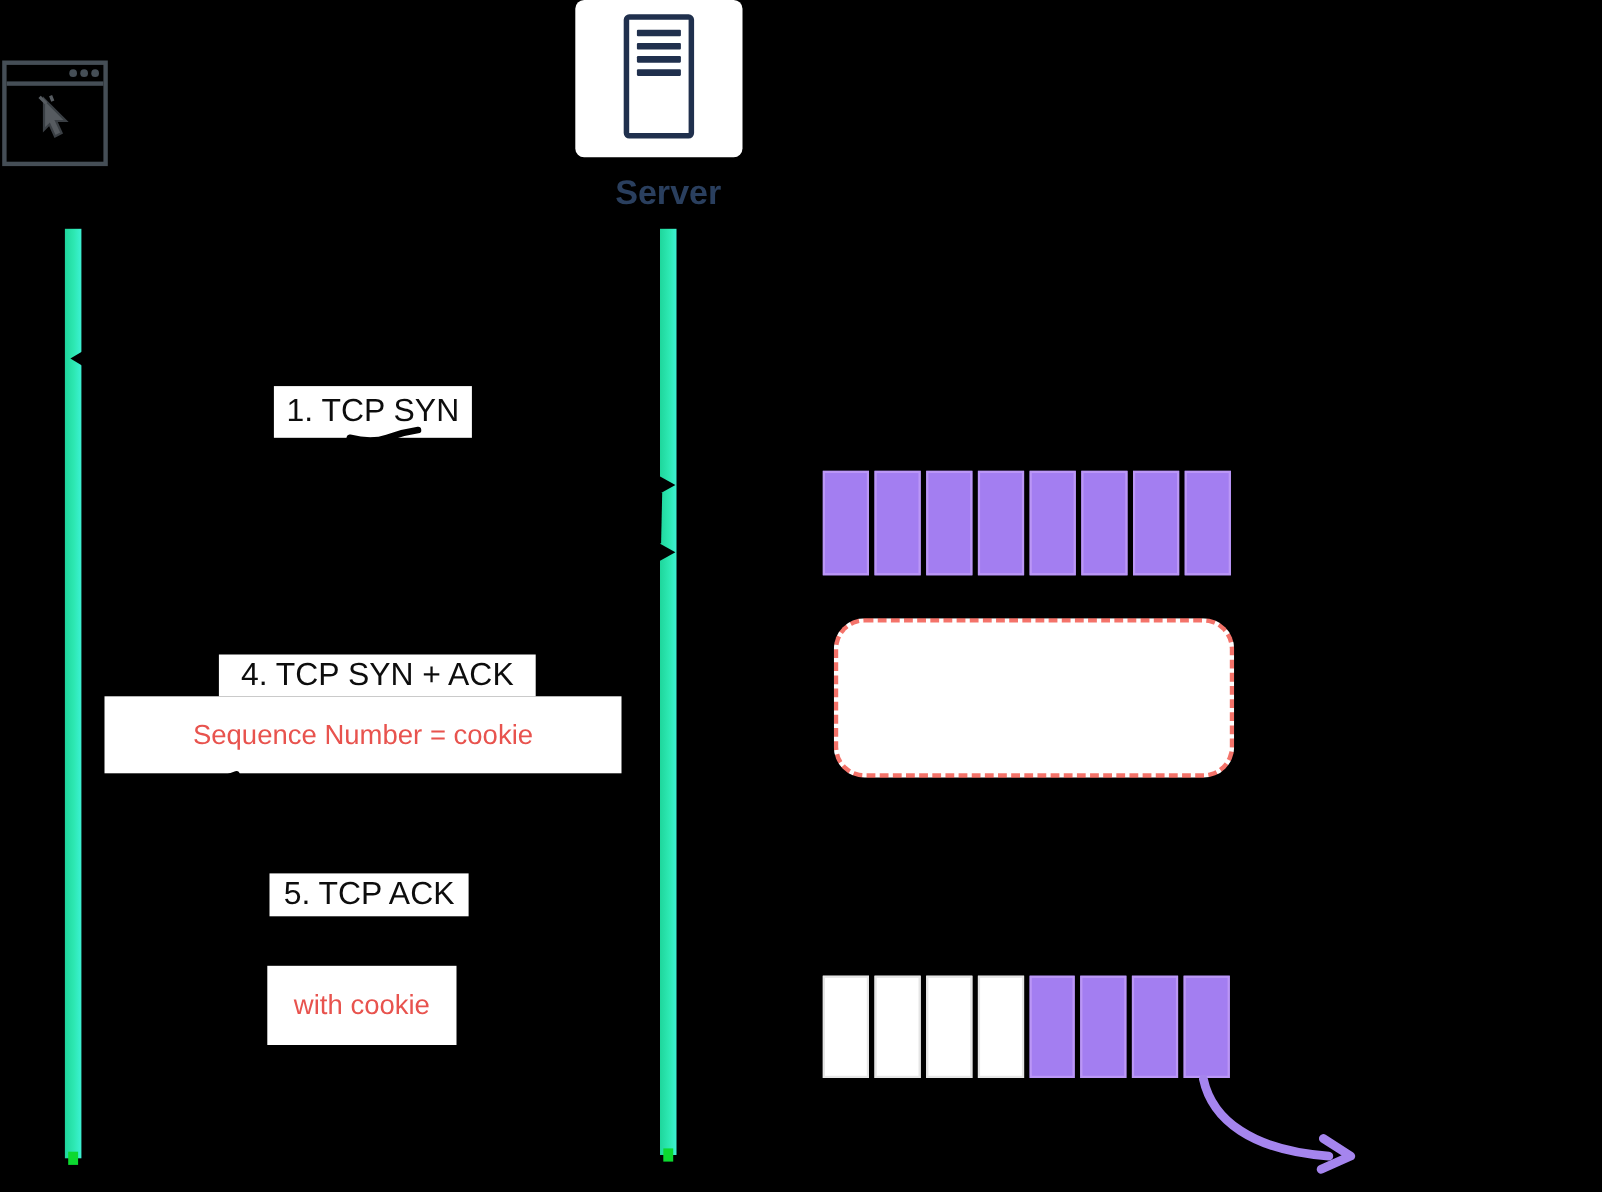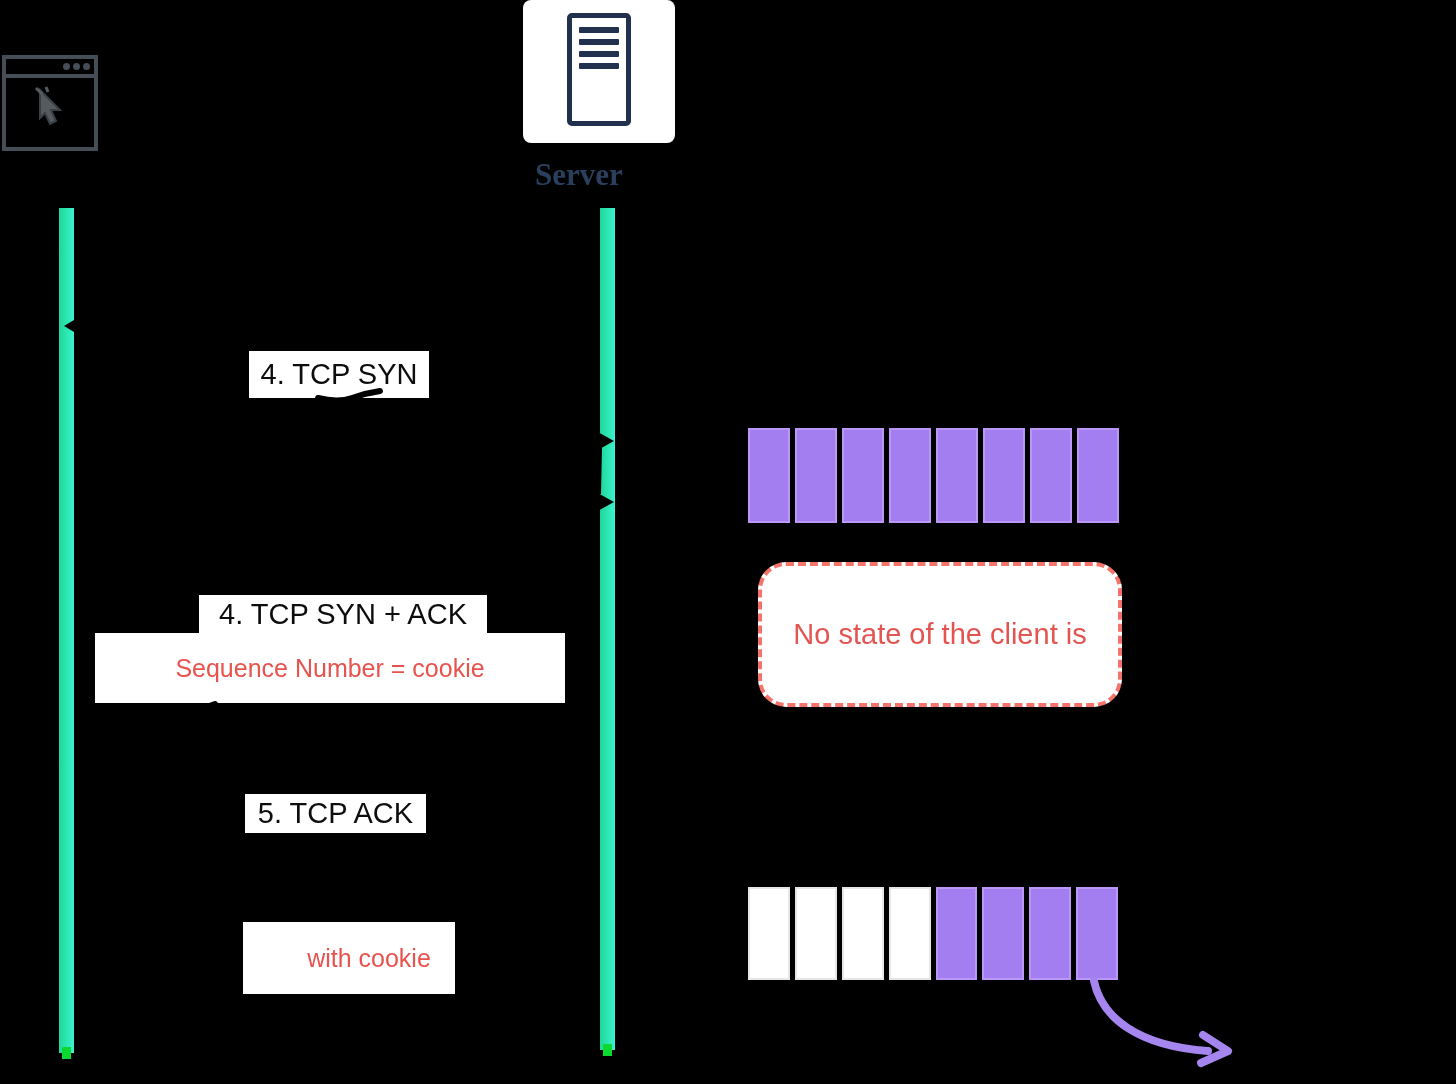--- a/index.html
+++ b/index.html
@@ -28,21 +28,21 @@
     left:523px;top:0px;width:152px;height:143px;
     background:#ffffff;border-radius:8px;z-index:5;
   }
   .tower{
     position:absolute;left:44px;top:13px;width:54px;height:103px;
     border:5px solid #20304d;border-radius:5px;background:#fff;
   }
   .tower .bar{position:absolute;left:7px;width:40px;height:6px;background:#20304d;border-radius:1px;}
   .server-label{
     left:535px;top:157px;width:145px;height:36px;
-    text-align:left;font-size:31px;font-weight:bold;color:#2a3f5e;z-index:5;font-family:Liberation Serif, serif;
+    text-align:center;font-size:31px;font-weight:bold;color:#2a3f5e;z-index:5;
   }
 
   
   .lifeline{
     width:15px;z-index:10;
     background:linear-gradient(90deg,#1fd69c 0%,#2de8b2 55%,#3df1d3 100%);
   }
   .lifeline .endcap{
     position:absolute;bottom:-6px;left:3px;width:9px;height:12px;background:#0cd930;
   }
@@ -54,21 +54,21 @@
     background:#ffffff;color:#0d0d0d;z-index:20;
     display:flex;align-items:center;justify-content:center;
     font-size:29px;white-space:nowrap;
   }
   .msg-sub{color:#e8534e;font-size:25px;}
 
   .label-syn    {left:249px;top:351px;width:180px;height:47px;}
   .label-synack {left:199px;top:595px;width:288px;height:38px;}
   .box-seq      {left:95px; top:633px;width:470px;height:70px;}
   .label-ack    {left:245px;top:794px;width:181px;height:39px;}
-  .box-cookie   {left:243px;top:922px;width:172px;height:72px;padding-left:40px;}
+  .box-cookie   {left:243px;top:878px;width:172px;height:72px;}
 
   
   .note{
     left:758px;top:562px;width:364px;height:145px;
     background:#ffffff;border:4px dashed #f4736a;border-radius:28px;
     box-sizing:border-box;z-index:20;
     display:flex;flex-direction:column;align-items:center;justify-content:center;
     color:#e25551;font-size:29px;line-height:1.38;text-align:center;
   }
 
@@ -110,30 +110,29 @@
 </div>
 <div class="abs server-label">Server</div>
 
 <div class="abs lifeline lifeline-client">
   <div class="endcap"></div>
 </div>
 <div class="abs lifeline lifeline-server">
   <div class="endcap"></div>
 </div>
 
-<div class="abs msg-label label-syn">4. TCP SYN</div>
+<div class="abs msg-label label-syn">1. TCP SYN</div>
 
 <div class="abs msg-label label-synack">4. TCP SYN + ACK</div>
 <div class="abs msg-label msg-sub box-seq">Sequence Number = cookie</div>
 
 <div class="abs msg-label label-ack">5. TCP ACK</div>
 <div class="abs msg-label msg-sub box-cookie">with cookie</div>
 
 <div class="abs note">
-  <div>No state of the client is</div>
 </div>
 
 <div class="abs queue queue-top">
     <div class="cell filled"></div>
     <div class="cell filled"></div>
     <div class="cell filled"></div>
     <div class="cell filled"></div>
     <div class="cell filled"></div>
     <div class="cell filled"></div>
     <div class="cell filled"></div>

